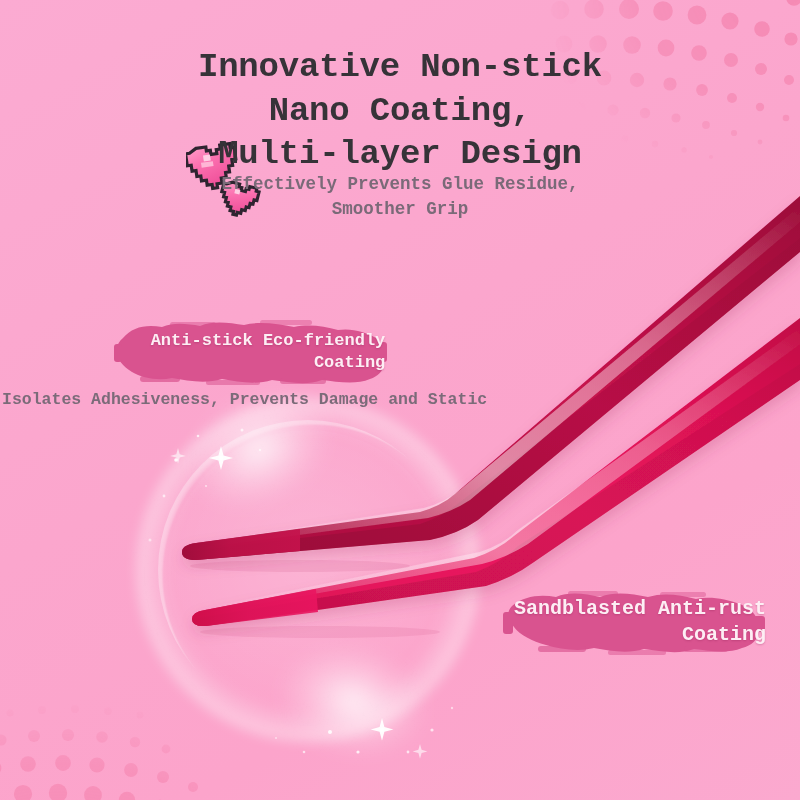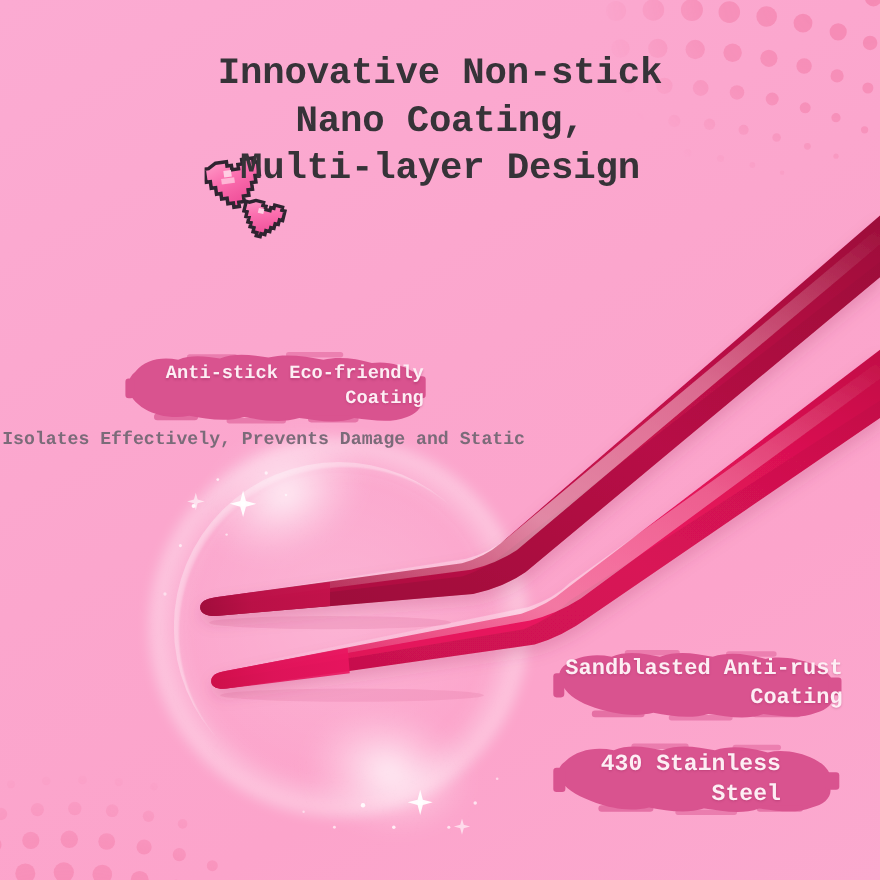--- a/index.html
+++ b/index.html
@@ -437,20 +437,22 @@
       <g transform="translate(36,44) rotate(14 18 16) scale(0.74)">
         <path d="M10 6 h10 v4 h4 v4 h6 v-4 h4 v-4 h10 v4 h4 v12 h-4 v6 h-4 v6 h-4 v5 h-5 v5 h-5 v4 h-5 v-4 h-5 v-5 h-5 v-5 h-4 v-6 h-4 v-6 h-4 v-12 h4 z" fill="url(#heartG)" stroke="#2e2430" stroke-width="4.2" stroke-linejoin="miter"></path>
         <rect x="16" y="14" width="7" height="6" fill="#ffd3e6" opacity=".95"></rect>
       </g>
     </svg>
   </div>
 
   <div class="heading">Innovative Non-stick
 Nano Coating,
 Multi-layer Design</div>
+  <div class="subheading">Effectively Prevents Glue Residue,
+Smoother Grip</div>
 
   <div class="badge" id="badge-coating">
     <div class="brush">
       <svg viewBox="0 0 280 72" preserveAspectRatio="none">
         <path d="M13,20 C22,9 36,6 52,9 C64,4 78,6 90,8 C104,2 120,5 134,7
                  C150,3 168,6 184,9 C198,6 214,8 228,12 C242,10 256,14 266,20
                  C274,25 276,34 272,42 C276,50 270,58 260,61
                  C246,67 228,64 212,62 C196,68 178,64 162,62
                  C146,67 128,64 112,61 C96,66 78,63 62,60
                  C48,63 32,60 22,54 C12,48 6,40 7,32 C7,27 9,23 13,20 Z" fill="#d9538f"></path>
@@ -462,21 +464,21 @@
           <rect x="170" y="60" width="46" height="6" rx="3" opacity=".6"></rect>
           <rect x="60" y="4" width="46" height="5" rx="2.5" opacity=".5"></rect>
           <rect x="150" y="2" width="52" height="5" rx="2.5" opacity=".45"></rect>
         </g>
       </svg>
     </div>
     <div class="badge-text">Anti-stick Eco-friendly
 Coating</div>
   </div>
 
-  <div class="caption-isolates">Isolates Effectively, Prevents Damage and Static</div>
+  <div class="caption-isolates">Isolates Adhesiveness, Prevents Damage and Static</div>
 
   <div class="badge" id="badge-sandblasted">
     <div class="brush">
       <svg viewBox="0 0 272 72" preserveAspectRatio="none">
         <path d="M14,18 C26,8 42,6 58,9 C72,3 88,6 102,9 C118,3 134,6 150,9
                  C166,4 182,7 198,11 C212,8 228,11 242,16 C254,21 262,30 259,39
                  C263,48 256,57 244,60 C230,66 212,63 196,61
                  C180,67 162,63 146,61 C130,66 112,63 96,60
                  C80,64 62,61 48,57 C34,53 22,47 16,39 C10,32 8,24 14,18 Z" fill="#d9538f"></path>
         <g fill="#d9538f">
@@ -487,36 +489,14 @@
           <rect x="186" y="58" width="44" height="6" rx="3" opacity=".6"></rect>
           <rect x="70" y="3" width="50" height="5" rx="2.5" opacity=".5"></rect>
           <rect x="162" y="4" width="46" height="5" rx="2.5" opacity=".45"></rect>
         </g>
       </svg>
     </div>
     <div class="badge-text">Sandblasted Anti-rust
 Coating</div>
   </div>
 
-  <div class="badge" id="badge-steel">
-    <div class="brush">
-      <svg viewBox="0 0 272 74" preserveAspectRatio="none">
-        <path d="M16,20 C28,9 44,7 60,10 C74,4 90,7 104,10 C120,4 136,7 152,10
-                 C168,5 184,8 200,12 C214,9 230,12 242,18 C254,24 260,33 256,42
-                 C260,51 252,60 240,62 C226,68 208,65 192,63
-                 C176,69 158,65 142,63 C126,68 108,65 92,62
-                 C76,66 58,63 44,58 C30,53 18,47 13,39 C8,31 9,25 16,20 Z" fill="#d9538f"></path>
-        <g fill="#d9538f">
-          <rect x="5" y="26" width="11" height="22" rx="3"></rect>
-          <rect x="252" y="30" width="13" height="16" rx="3"></rect>
-          <rect x="46" y="60" width="50" height="6" rx="3" opacity=".65"></rect>
-          <rect x="116" y="64" width="56" height="5" rx="2.5" opacity=".5"></rect>
-          <rect x="190" y="60" width="42" height="6" rx="3" opacity=".6"></rect>
-          <rect x="76" y="4" width="52" height="5" rx="2.5" opacity=".5"></rect>
-          <rect x="168" y="5" width="44" height="5" rx="2.5" opacity=".45"></rect>
-        </g>
-      </svg>
-    </div>
-    <div class="badge-text">430 Stainless
-Steel</div>
-  </div>
 
 </div>
 
 </body></html>

